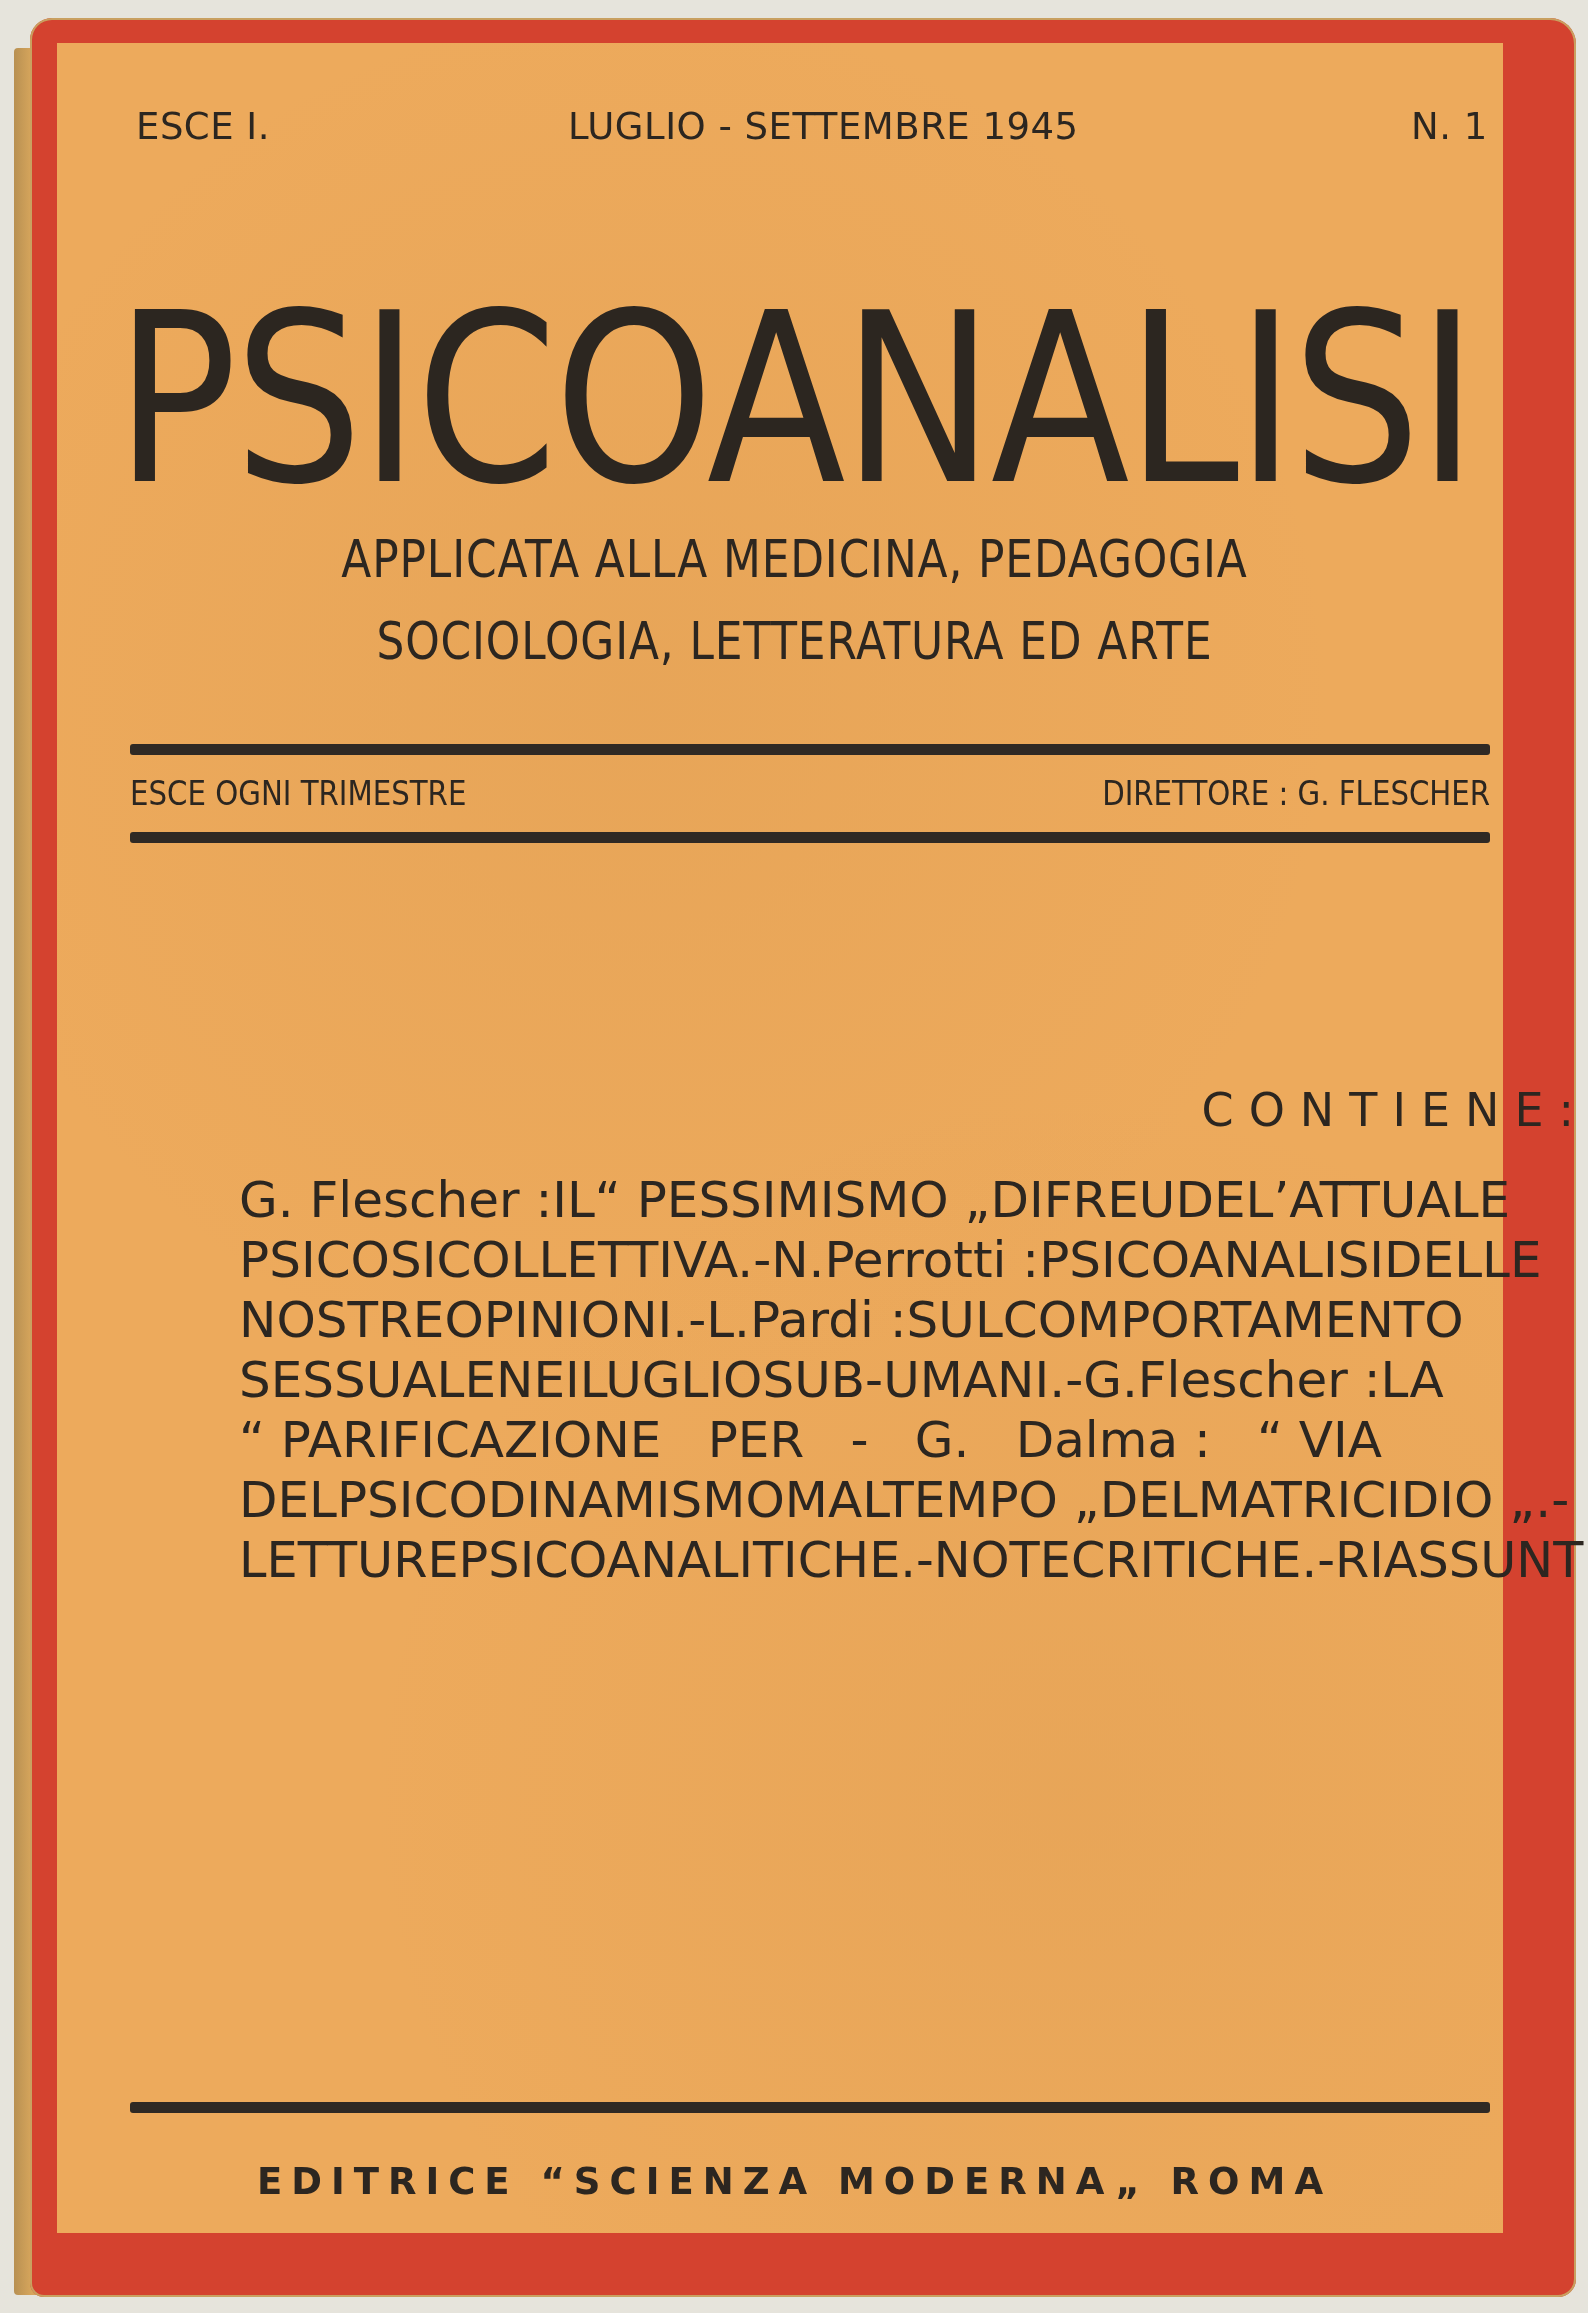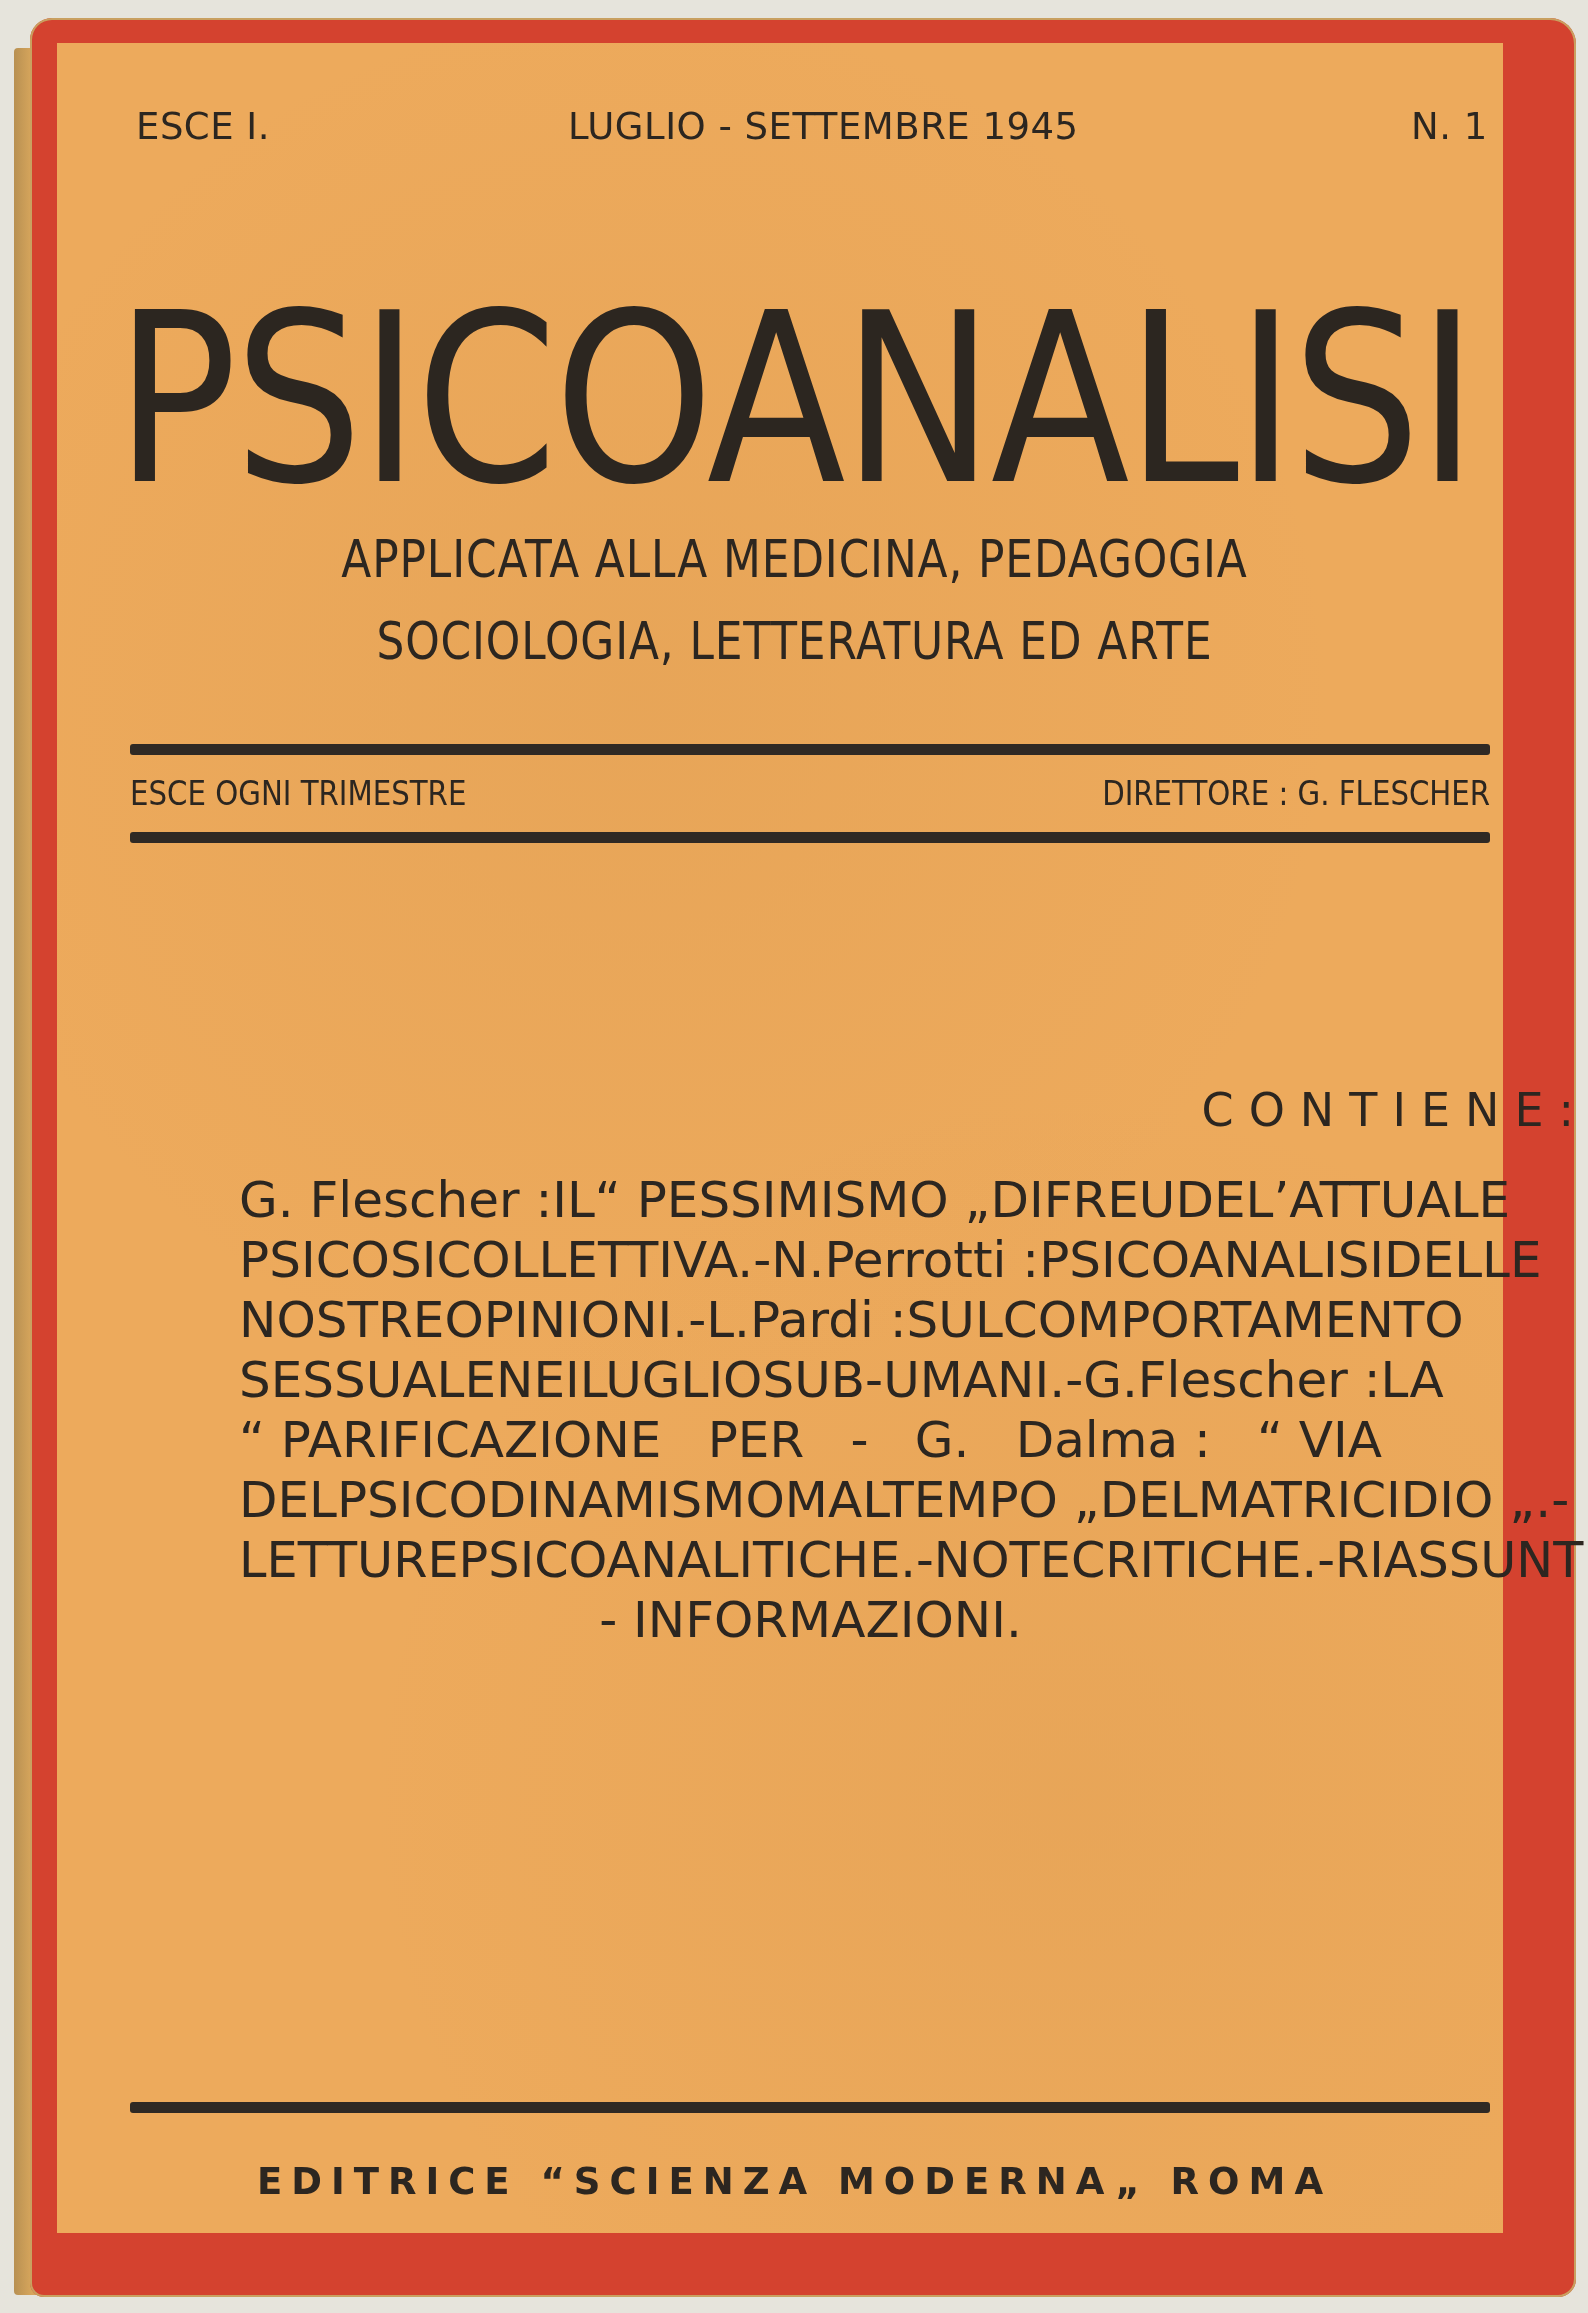--- a/index.html
+++ b/index.html
@@ -139,20 +139,17 @@
   </div>
   <div class="line" style="width: 1159px; transform: scaleX(0.986481);">
     <span>LETTURE</span>
     <span>PSICOANALITICHE.</span>
     <span>-</span>
     <span>NOTE</span>
     <span>CRITICHE.</span>
     <span>-</span>
     <span>RIASSUNTI.</span>
   </div>
-  <div class="line center">
-    <span>- INFORMAZIONI.</span>
-  </div>
 </div>
 
 <div class="rule" style="top:2102px;"></div>
 <div class="abs publisher">EDITRICE “SCIENZA MODERNA„ ROMA</div>
 
 
 </body></html>

